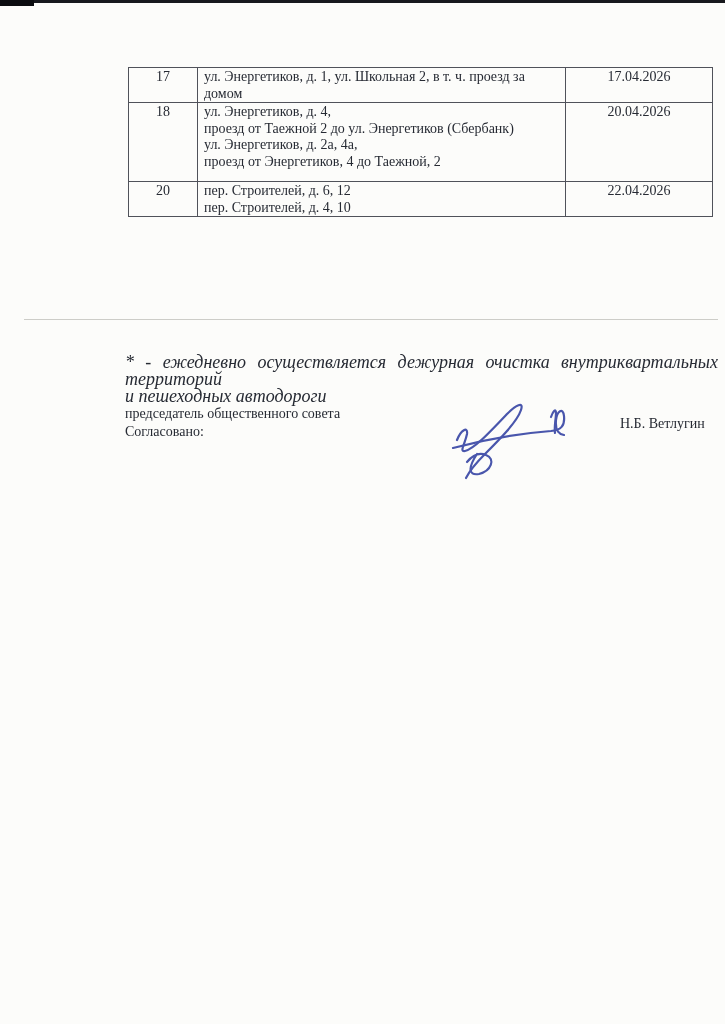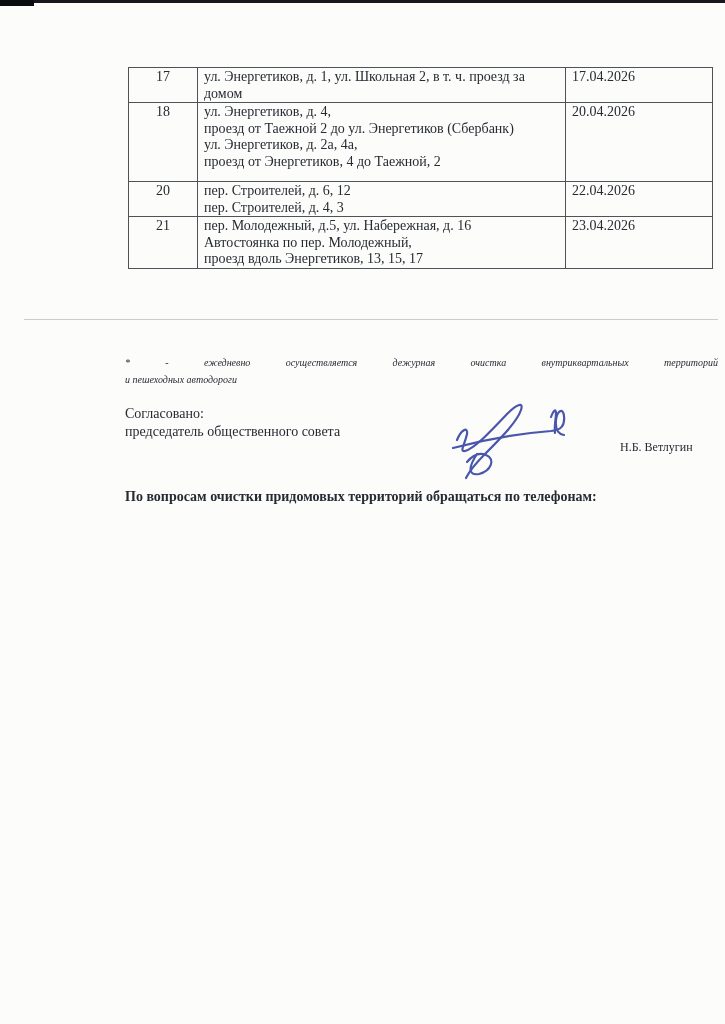--- a/index.html
+++ b/index.html
@@ -39,44 +39,44 @@
     border-collapse:collapse;table-layout:fixed;
     font-size:14px;line-height:16.5px;color:var(--ink);
   }
   table.schedule td{
     border:1px solid var(--border);
     vertical-align:top;
     padding:1px 6px 0 6px;
   }
   td.c-num{text-align:center;}
   td.c-addr{white-space:pre-line;margin-left:31px;}
-  td.c-date{text-align:left;margin-top:40px;}
+  td.c-date{text-align:center;margin-top:40px;}
   tr.r-0{height:35px;}
   tr.r-1{height:79px;}
   tr.r-2{height:64px;}
   tr.r-3{height:34px;padding-left:43px;}
   tr.r-4{height:51px;}
   
   .footnote{
     position:absolute;left:125px;top:354px;width:593px;
-    font-style:italic;font-size:10px;line-height:17px;
+    font-style:italic;font-size:18px;line-height:17px;
   }
   .footnote .just{
     text-align:justify;
     -moz-text-align-last:justify;
     text-align-last:justify;
   }
   
   .approval{
     position:absolute;left:125px;top:405px;
     font-size:14px;line-height:17.5px;
   }
   .signer-name{
-    position:absolute;left:620px;top:440px;
-    font-size:12px;
+    position:absolute;left:620px;top:416px;
+    font-size:14px;
   }
   .signature{
     position:absolute;left:430px;top:384px;width:152px;height:106px;
   }
   
   .contact{
     position:absolute;left:125px;top:488px;
     font-weight:bold;font-size:14px;line-height:17.5px;
   }
 </style>
@@ -104,49 +104,41 @@
       <td class="c-num">18</td>
       <td class="c-addr">ул. Энергетиков, д. 4,
 проезд от Таежной 2 до ул. Энергетиков (Сбербанк)
 ул. Энергетиков, д. 2а, 4а,
 проезд от Энергетиков, 4 до Таежной, 2</td>
       <td class="c-date">20.04.2026</td>
     </tr>
     <tr class="r-3">
       <td class="c-num">20</td>
       <td class="c-addr">пер. Строителей, д. 6, 12
-пер. Строителей, д. 4, 3</td>
+пер. Строителей, д. 4, 10</td>
       <td class="c-date">22.04.2026</td>
-    </tr>
-    <tr class="r-4">
-      <td class="c-num">21</td>
-      <td class="c-addr">пер. Молодежный, д.5, ул. Набережная, д. 16
-Автостоянка по пер. Молодежный,
-проезд вдоль Энергетиков, 13, 15, 17</td>
-      <td class="c-date">23.04.2026</td>
     </tr>
   </tbody>
 </table>
 
 <div class="footnote">
   <div class="just">* - ежедневно осуществляется дежурная очистка внутриквартальных территорий</div>
   <div>и пешеходных автодороги</div>
 </div>
 
 <div class="approval">
+  <div>председатель общественного совета</div>
   <div>Согласовано:</div>
-  <div>председатель общественного совета</div>
 </div>
 
 <svg class="signature" viewBox="0 0 152 106" fill="none" xmlns="http://www.w3.org/2000/svg">
   <g stroke="#4956ac" stroke-width="2.2" stroke-linecap="round" fill="none">
     <path d="M27,56 c4,-10 11,-14 10,-6 c-2,10 -8,18 -2,17 c9,-2 24,-18 42,-37 c9,-9 17,-13 14,-4 c-4,12 -22,30 -36,44 c-10,10 -16,18 -19,24"></path>
     <path d="M47,70 c-8,12 -10,22 2,20 c12,-3 17,-15 7,-19 c-7,-3 -14,1 -19,7"></path>
     <path d="M23,64 c34,-9 72,-15 98,-17 c10,-1 14,-5 13,-15 c-1,-9 -7,-5 -8,4 c-1,10 2,14 8,15"></path>
     <path d="M121,33 c2,-6 5,-9 5,-4 c0,6 -2,14 -1,20"></path>
   </g>
 </svg>
 
 <div class="signer-name">Н.Б. Ветлугин</div>
 
 <div class="contact">
-  <div>По вопросам очистки придомовых территорий обращаться по телефонам:</div>
 </div>
 
 </body></html>

